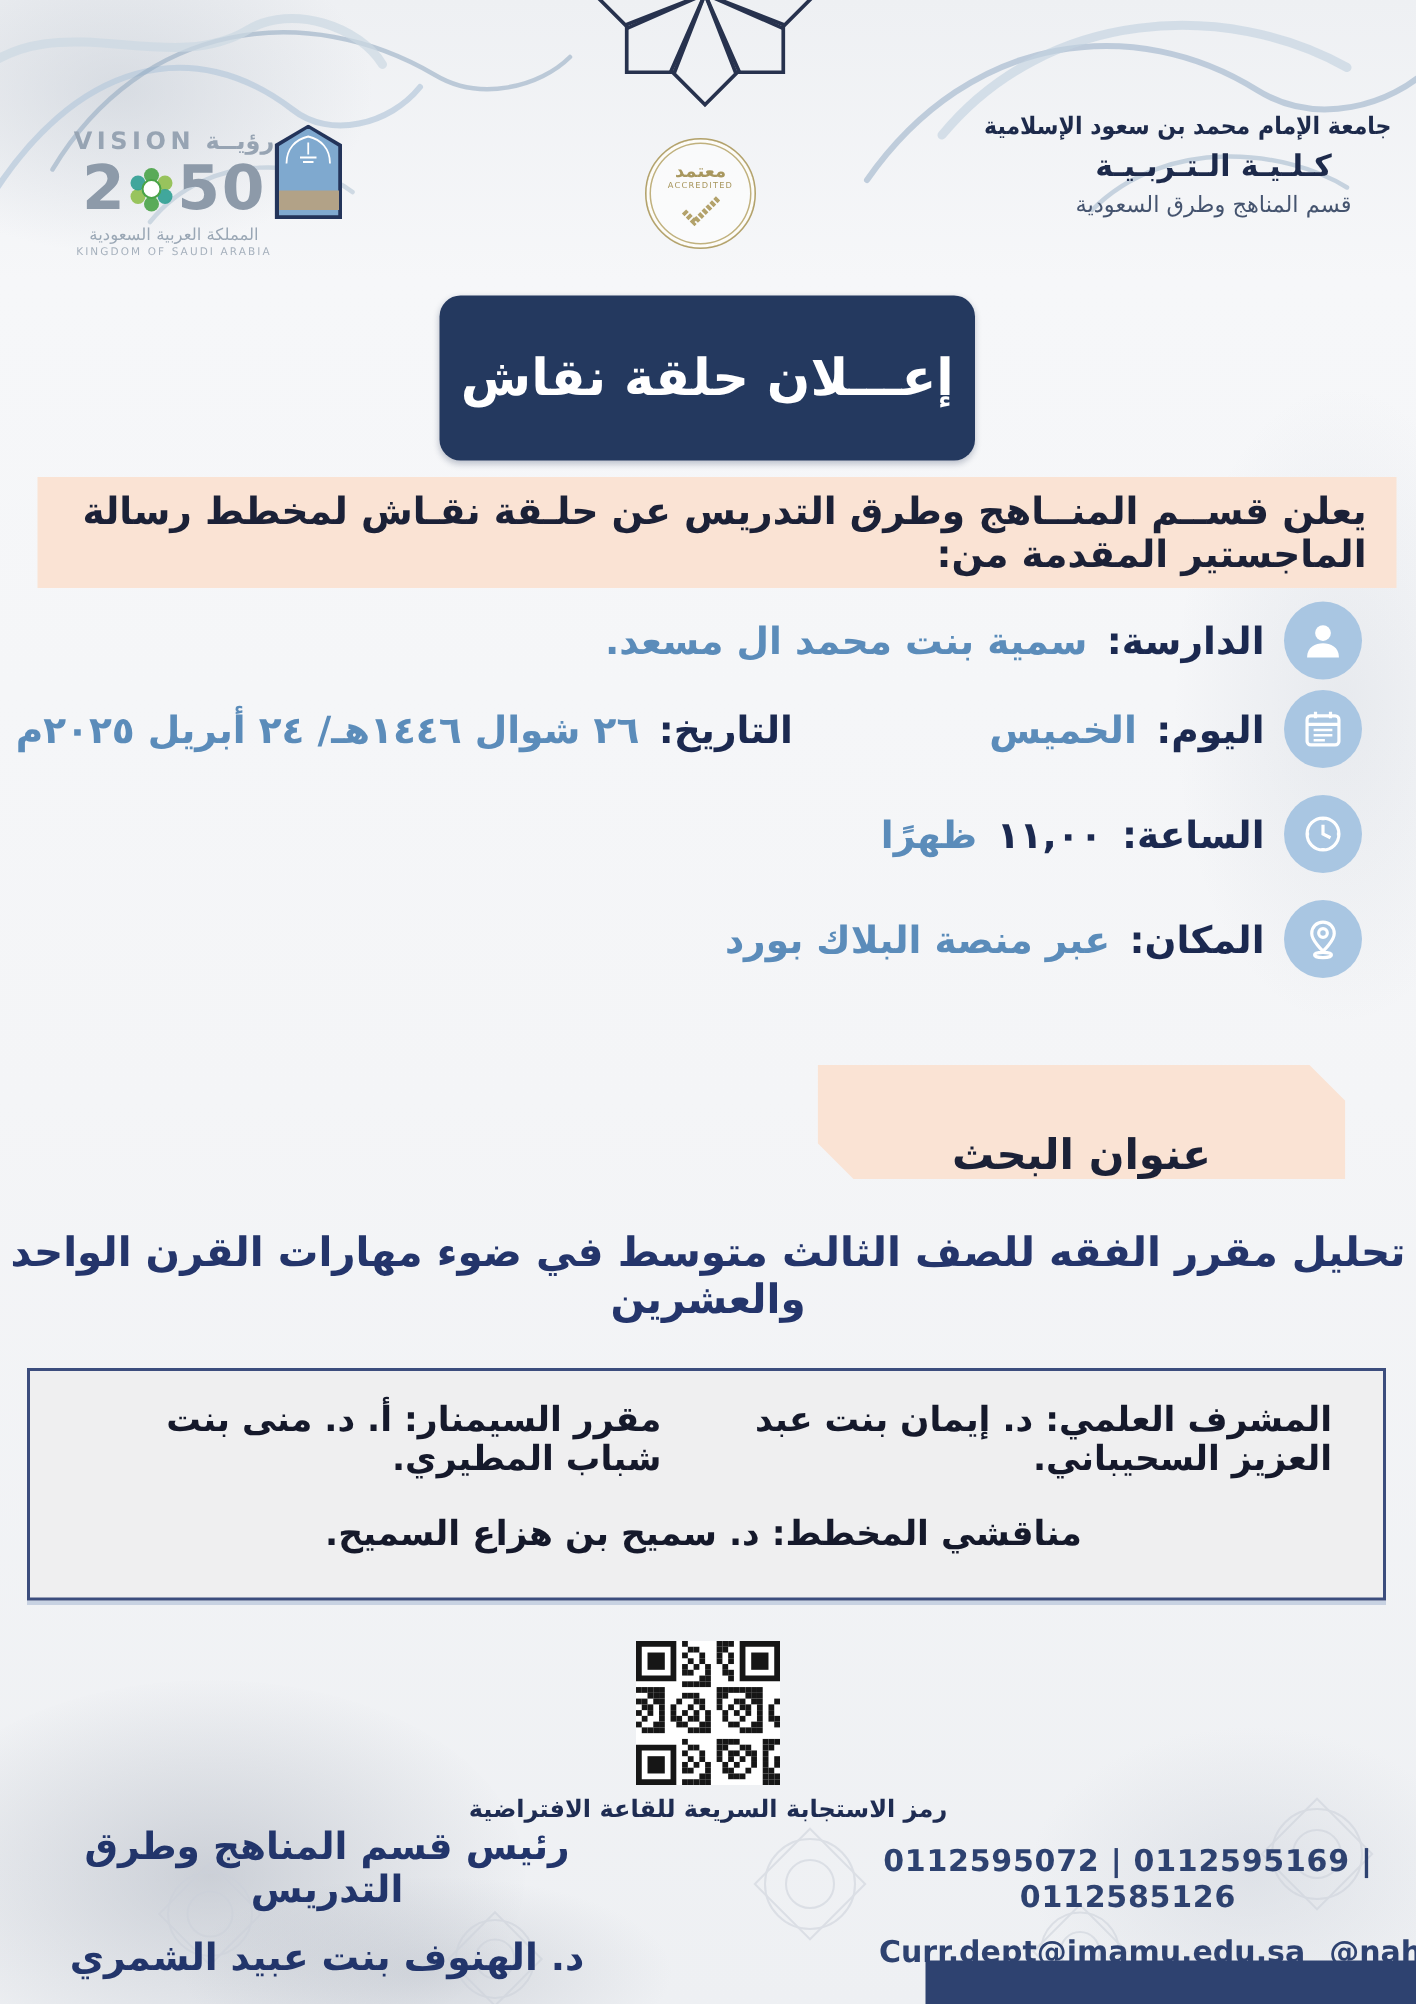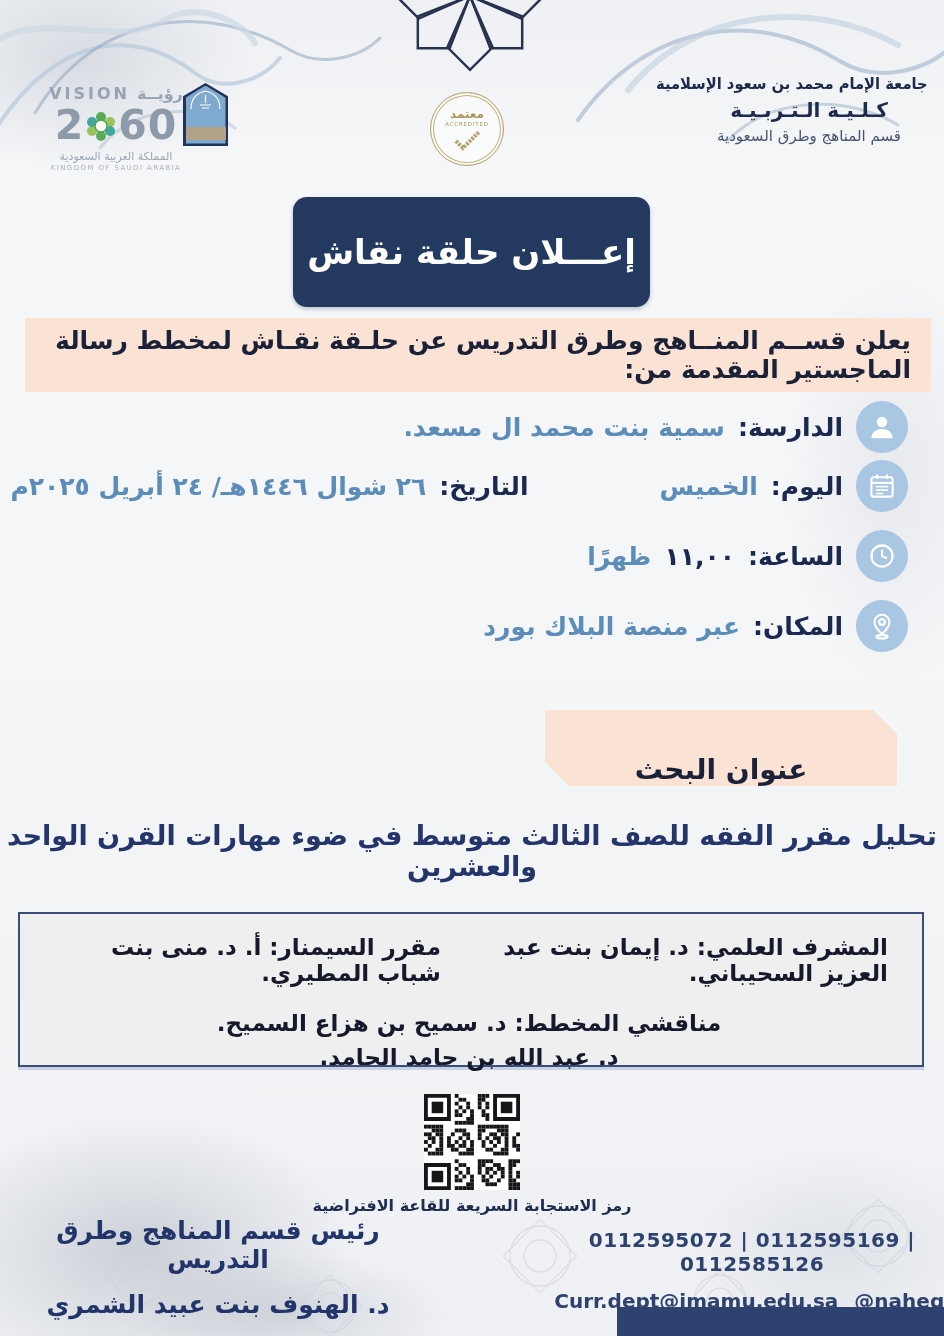--- a/index.html
+++ b/index.html
@@ -58,21 +58,21 @@
   
   .qr{left:424px;top:1094px;width:96px;height:96px;background:#ffffff;}
   .qr svg{display:block;width:96px;height:96px;}
   .qr-caption{left:262px;top:1196px;width:420px;text-align:center;direction:rtl;font-size:16px;font-weight:bold;color:#1e2c52;}
   
   .signature{left:13px;top:1216px;width:410px;text-align:center;direction:rtl;color:#22356b;}
   .signature .s-title{font-size:25px;font-weight:bold;}
   .signature .s-name{font-size:25px;font-weight:bold;margin-top:16px;}
   .contact{left:578px;top:1228px;width:348px;text-align:center;direction:ltr;color:#2e4270;}
   .contact .phones{font-size:20px;font-weight:bold;letter-spacing:.5px;}
-  .contact .cline{margin-top:13px;display:flex;align-items:center;justify-content:center;gap:8px;font-size:20px;font-weight:bold;}
+  .contact .cline{margin-top:13px;display:flex;align-items:center;justify-content:flex-start;gap:8px;font-size:20px;font-weight:bold;}
   .footer-bar{left:617px;top:1307px;width:327px;height:29px;background:#2e4270;}
 </style>
 </head>
 <body>
 
 <div class="page">
 
   <div class="blob blob1"></div>
   <div class="blob blob2"></div>
   <div class="blob blob3"></div>
@@ -141,21 +141,21 @@
           <circle cx="16" cy="7" r="5" fill="#49a347" opacity=".9"></circle>
           <circle cx="25" cy="12" r="5" fill="#8fbf4d" opacity=".9"></circle>
           <circle cx="25" cy="21" r="5" fill="#2f9e92" opacity=".9"></circle>
           <circle cx="16" cy="26" r="5" fill="#49a347" opacity=".9"></circle>
           <circle cx="7" cy="21" r="5" fill="#8fbf4d" opacity=".9"></circle>
           <circle cx="7" cy="12" r="5" fill="#2f9e92" opacity=".9"></circle>
           <circle cx="16" cy="16" r="6" fill="#ffffff"></circle>
           <circle cx="16" cy="16" r="6" fill="none" stroke="#49a347" stroke-width="1.4"></circle>
         </g>
       </svg>
-      <span>60</span>
+      <span>50</span>
     </div>
     <div class="kar">المملكة العربية السعودية</div>
     <div class="ken">KINGDOM OF SAUDI ARABIA</div>
   </div>
 
   <div class="abs emblem">
     <div class="inner"></div>
     <svg width="45" height="63" viewBox="0 0 45 63" style="position:absolute;left:0;top:0;">
       <g fill="none" stroke="#ffffff" stroke-width="1.2">
         <path d="M8,26 C8,16 14,10 22.5,8 C31,10 37,16 37,26"></path>
@@ -249,21 +249,20 @@
   </div>
 
   <div class="abs research-title">تحليل مقرر الفقه للصف الثالث متوسط في ضوء مهارات القرن الواحد والعشرين</div>
 
   <div class="abs committee">
     <div class="line1">
       <span>المشرف العلمي: د. إيمان بنت عبد العزيز السحيباني.</span>
       <span>مقرر السيمنار: أ. د. منى بنت شباب المطيري.</span>
     </div>
     <div class="line2">مناقشي المخطط: د. سميح بن هزاع السميح.</div>
-    <div class="line3">د. عبد الله بن حامد الحامد.</div>
   </div>
 
   <div class="abs qr">
     <svg viewBox="0 0 100 100">
       <rect x="0" y="0" width="100" height="100" fill="#ffffff"></rect>
       <g fill="#161616" id="qr-finders">
         <path d="M0,0 h28 v28 h-28 Z M4,4 v20 h20 v-20 Z"></path>
         <rect x="8" y="8" width="12" height="12"></rect>
         <path d="M72,0 h28 v28 h-28 Z M76,4 v20 h20 v-20 Z"></path>
         <rect x="80" y="8" width="12" height="12"></rect>

